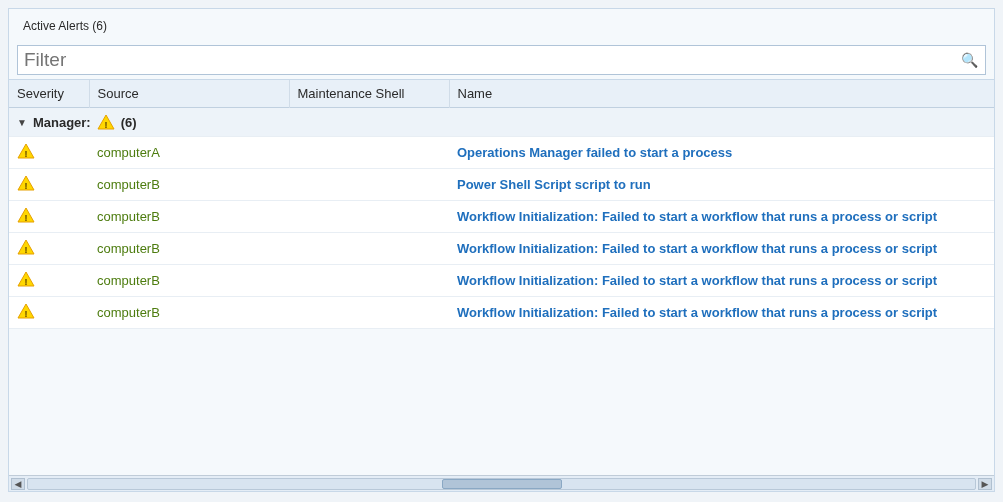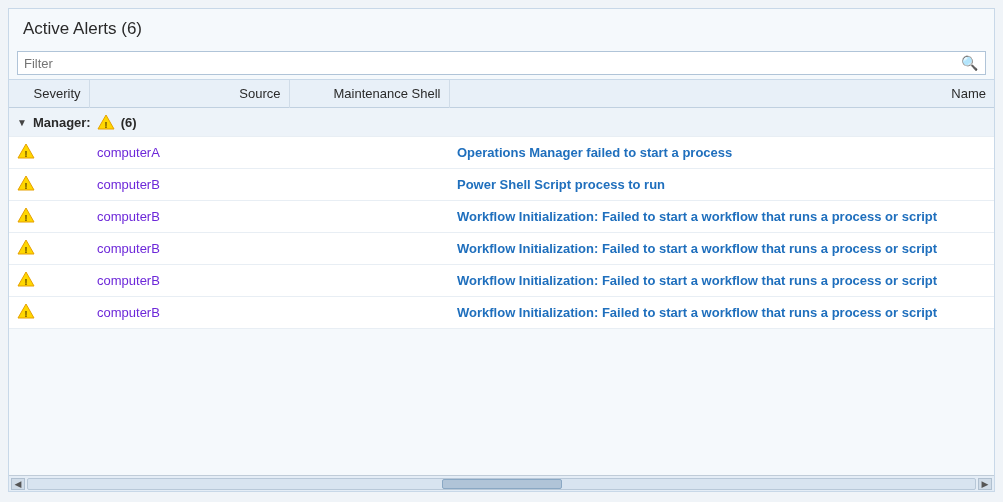--- a/index.html
+++ b/index.html
@@ -17,21 +17,21 @@
       border: 1px solid #c8d8e8;
       margin: 8px;
       height: 484px;
       display: flex;
       flex-direction: column;
       overflow: hidden;
     }
 
     .panel-title {
       padding: 10px 14px 8px 14px;
-      font-size: 17px;
+      font-size: 12px;
       font-weight: 400;
       color: #2a2a2a;
       background: #f5f9fc;
     }
 
     .filter-bar {
       padding: 4px 8px;
       background: #f5f9fc;
     }
 
@@ -40,21 +40,21 @@
       align-items: center;
       border: 1px solid #b0c4d8;
       background: white;
       padding: 3px 6px;
     }
 
     .filter-input {
       flex: 1;
       border: none;
       outline: none;
-      font-size: 13px;
+      font-size: 19px;
       color: #888;
       background: transparent;
     }
 
     .search-icon {
       color: #2c6fad;
       font-size: 14px;
       cursor: pointer;
     }
 
@@ -69,21 +69,21 @@
       border-collapse: collapse;
       table-layout: fixed;
     }
 
     thead tr {
       background: #e8f0f8;
       border-bottom: 1px solid #c0d0e0;
     }
 
     thead th {
-      text-align: right;
+      text-align: left;
       padding: 6px 8px;
       font-weight: 400;
       color: #2a2a2a;
       border-right: 1px solid #d0dce8;
       white-space: nowrap;
       overflow: hidden;
     }
 
     thead th:last-child {
       border-right: none;
@@ -134,21 +134,21 @@
       height: 18px;
       position: relative;
     }
 
     .warning-icon svg {
       width: 18px;
       height: 18px;
     }
 
     .source-text {
-      color: #6d28d9;
+      color: #4d7c0f;
     }
 
     .alert-name-link {
       color: #1f6fbd;
       cursor: pointer;
       text-decoration: none;
       font-weight: bold;
     }
 
     .scroll-thumb {
@@ -249,21 +249,21 @@
             <span class="warning-icon">
               <svg viewBox="0 0 18 18" xmlns="http://www.w3.org/2000/svg">
                 <polygon points="9,2 17,16 1,16" fill="#FFD700" stroke="#E6A000" stroke-width="1"></polygon>
                 <text x="9" y="14.5" text-anchor="middle" font-size="9" font-weight="bold" fill="#5a3e00">!</text>
               </svg>
             </span>
           </td>
           <td class="source-text">computerB</td>
           <td></td>
           <td>
-            <a class="alert-name-link">Power Shell Script process to run</a>
+            <a class="alert-name-link">Power Shell Script script to run</a>
           </td>
         </tr>
 
         <tr>
           <td>
             <span class="warning-icon">
               <svg viewBox="0 0 18 18" xmlns="http://www.w3.org/2000/svg">
                 <polygon points="9,2 17,16 1,16" fill="#FFD700" stroke="#E6A000" stroke-width="1"></polygon>
                 <text x="9" y="14.5" text-anchor="middle" font-size="9" font-weight="bold" fill="#5a3e00">!</text>
               </svg>

